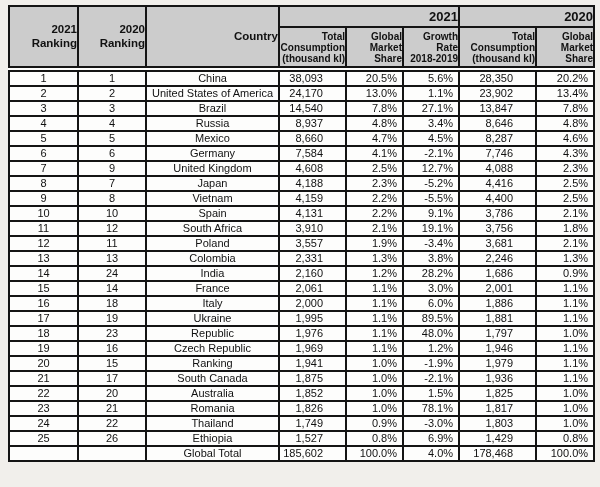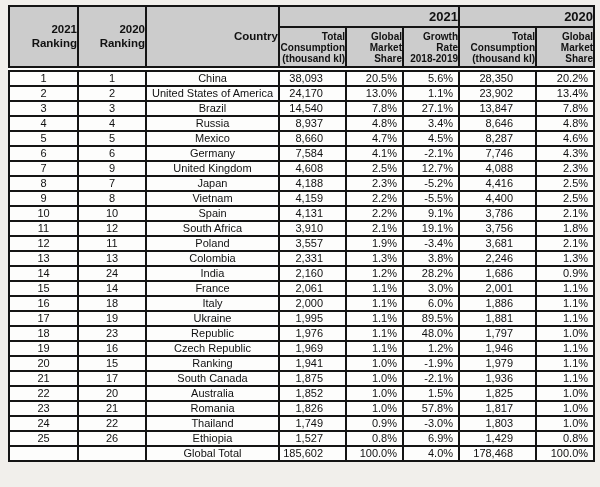--- a/index.html
+++ b/index.html
@@ -319,21 +319,21 @@
           <td class="r pr-pct">1.5%</td>
           <td class="r pr-num">1,825</td>
           <td class="r pr-pct">1.0%</td>
         </tr>
         <tr>
           <td class="c">23</td>
           <td class="c">21</td>
           <td class="c">Romania</td>
           <td class="r pr-num">1,826</td>
           <td class="r pr-pct">1.0%</td>
-          <td class="r pr-pct">57.8%</td>
+          <td class="r pr-pct">78.1%</td>
           <td class="r pr-num">1,817</td>
           <td class="r pr-pct">1.0%</td>
         </tr>
         <tr>
           <td class="c">24</td>
           <td class="c">22</td>
           <td class="c">Thailand</td>
           <td class="r pr-num">1,749</td>
           <td class="r pr-pct">0.9%</td>
           <td class="r pr-pct">-3.0%</td>

